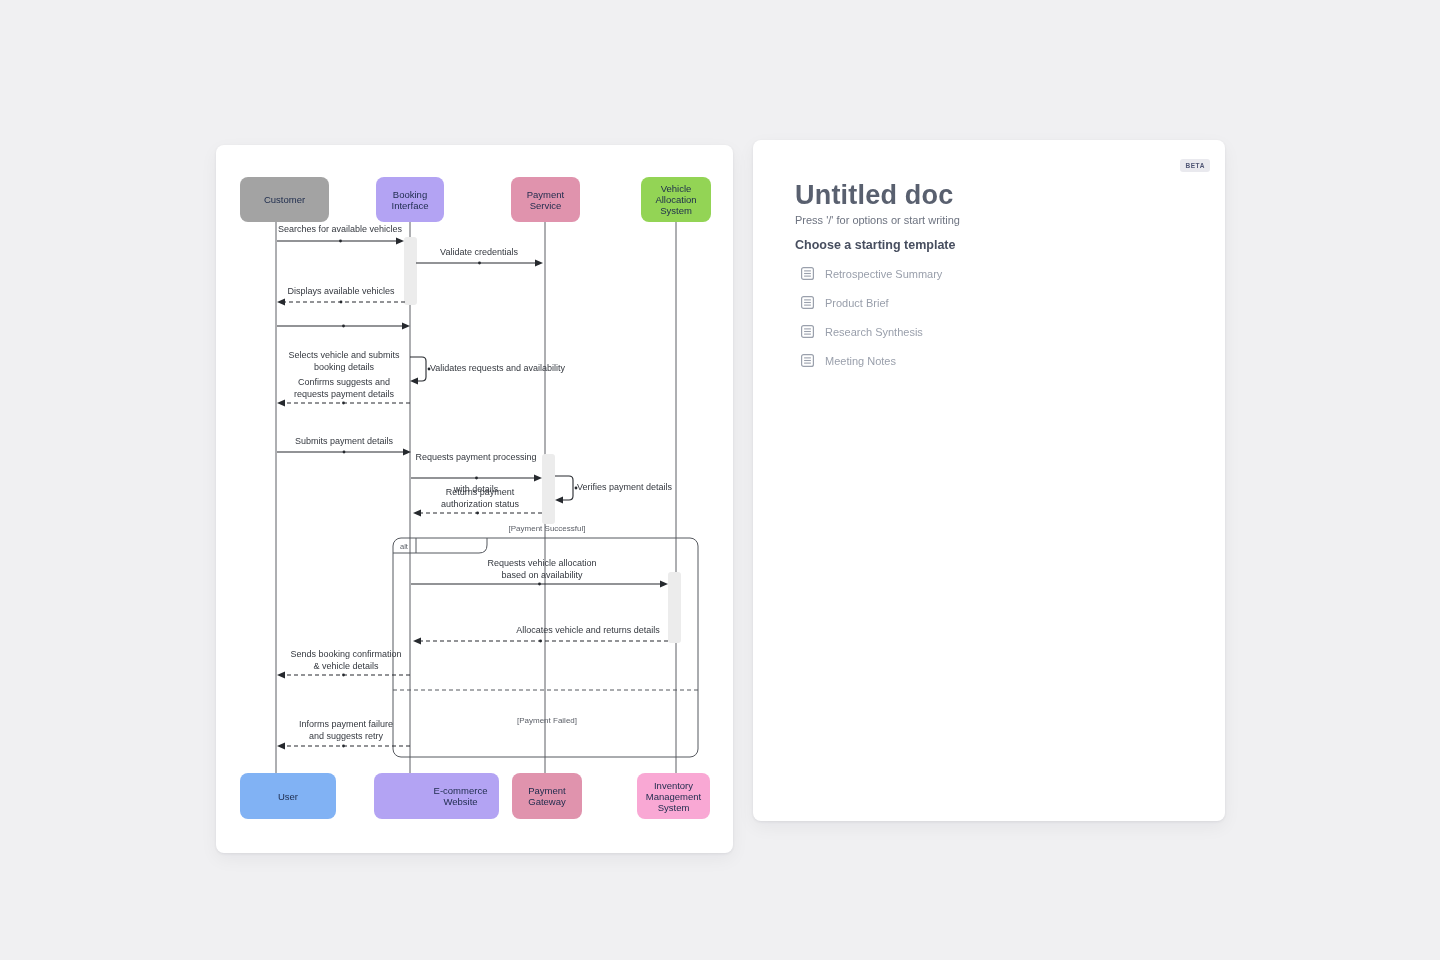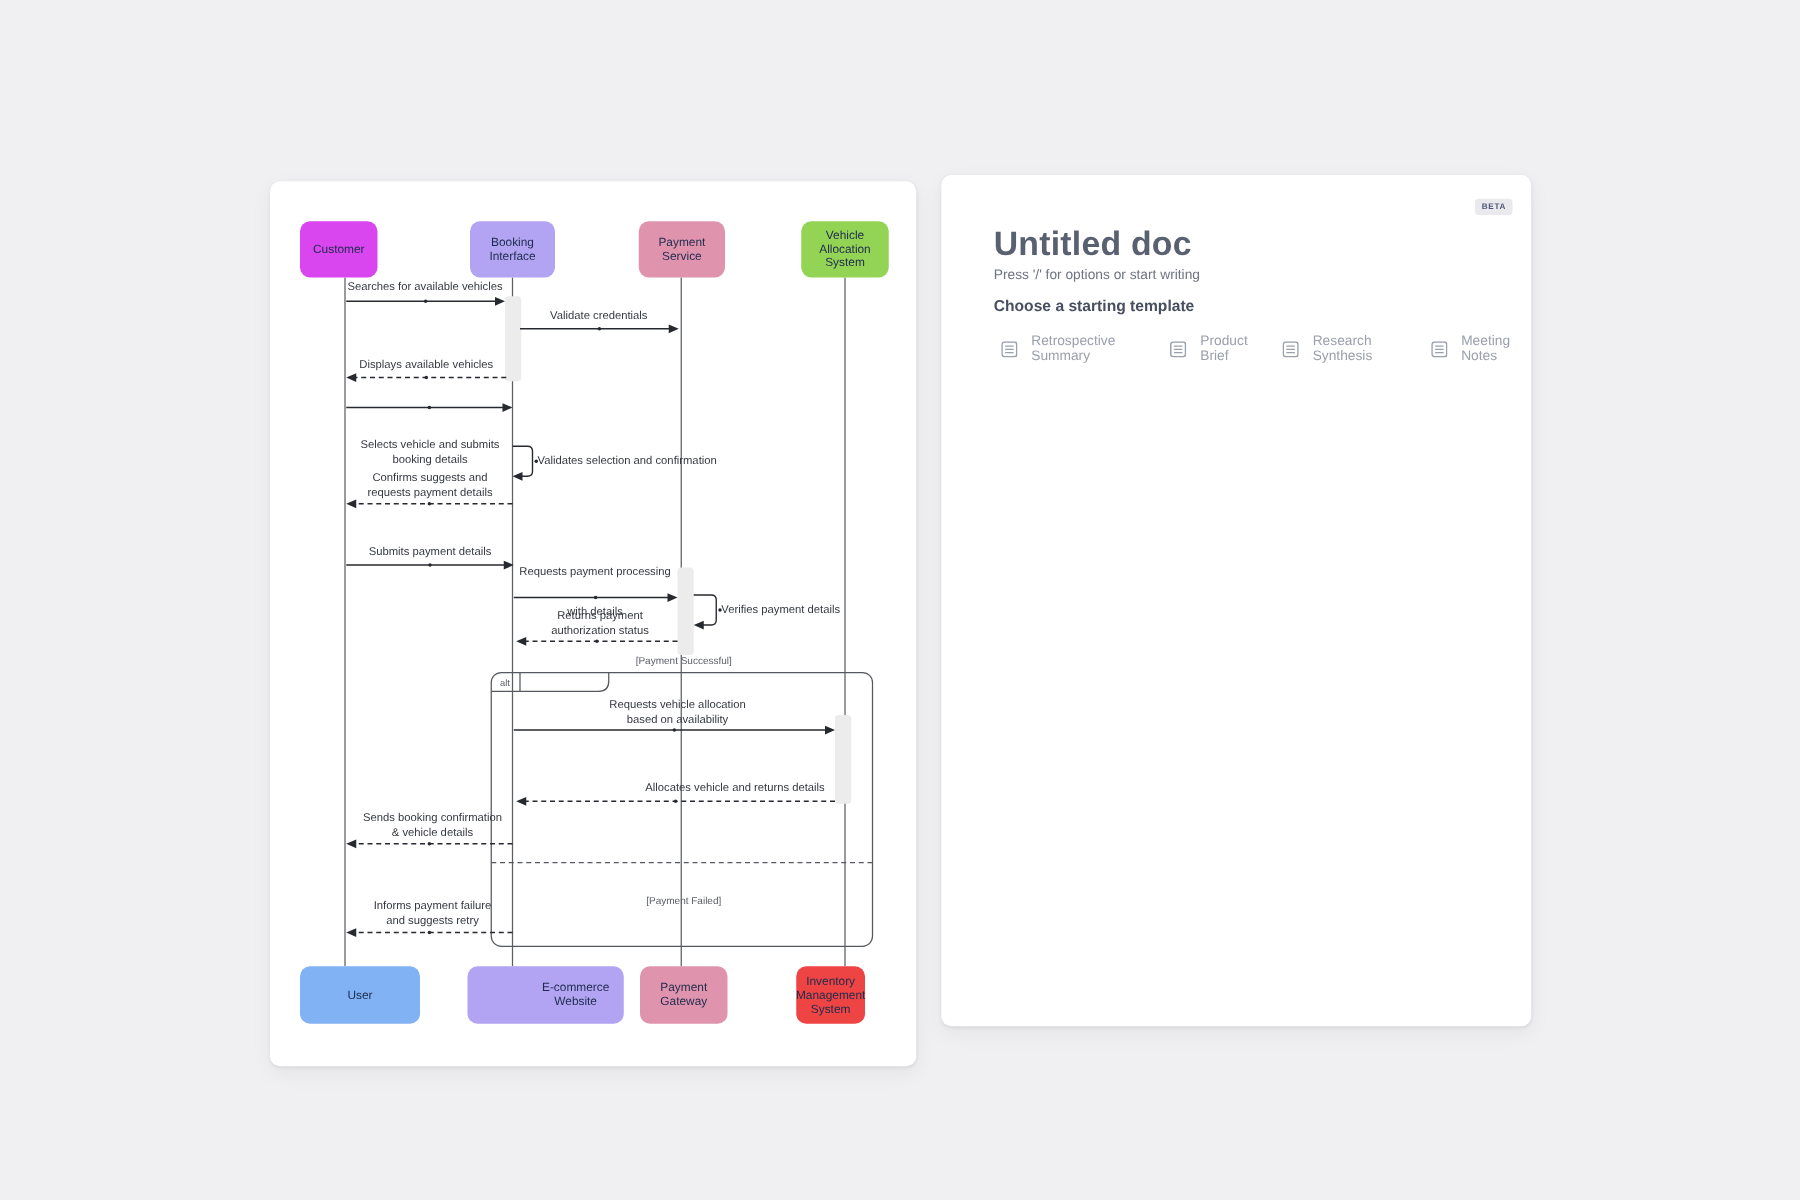--- a/index.html
+++ b/index.html
@@ -10,21 +10,21 @@
   #seq-svg{position:absolute;left:0;top:0}
   #board-overlays{position:absolute;left:0;top:0;width:100%;height:100%}
   .actor{position:absolute;border-radius:8px;display:flex;flex-direction:column;align-items:center;justify-content:center;color:#1d2b4c;font-size:9.5px;font-weight:500;line-height:11px;text-align:center;cursor:pointer}
   .msg-label{position:absolute;transform:translateX(-50%);text-align:center;font-size:9px;line-height:11.5px;color:#34383f;white-space:nowrap;display:flex;flex-direction:column}
   .msg-label.left{transform:none;text-align:left}
   .guard{position:absolute;transform:translateX(-50%);font-size:8px;color:#5a5e66;white-space:nowrap}
   .beta{position:absolute;top:19px;right:15px;background:#e9e9ee;color:#4f5574;font-size:6.5px;font-weight:700;letter-spacing:.6px;padding:3px 5px;border-radius:3px}
   .doc-title{position:absolute;left:42px;top:40px;margin:0;font-size:27px;font-weight:700;color:#59606f;letter-spacing:.2px;cursor:text}
   .doc-ph{position:absolute;left:42px;top:74px;font-size:11px;color:#6d7380;cursor:text}
   .doc-h2{position:absolute;left:42px;top:98px;margin:0;font-size:12.5px;font-weight:700;color:#474e5f}
-  .tpl-list{position:absolute;left:48px;top:127px;display:flex;flex-direction:row;gap:16px}
+  .tpl-list{position:absolute;left:48px;top:127px;display:flex;flex-direction:column;gap:16px}
   .tpl{display:flex;align-items:center;gap:11px;cursor:pointer}
   .tpl span{font-size:11px;color:#999fab}
   .tpl svg{display:block;flex:0 0 auto}
 </style>
 </head>
 <body>
 
 <section class="panel" id="board">
   <svg id="seq-svg" width="517" height="708" viewBox="216 145 517 708">
       <line x1="276" y1="222" x2="276" y2="773" stroke="#5c5f64" stroke-width="1"></line>
@@ -104,21 +104,21 @@
         <polygon points="410,381 418,377.5 418,384.5" fill="#26292e"></polygon>
         <circle cx="429" cy="369" r="1.4" fill="#26292e"></circle>
       </g>
       <g>
         <path d="M 555 476 H 569 Q 573 476 573 480 V 496 Q 573 500 569 500 H 562" fill="none" stroke="#26292e" stroke-width="1.1"></path>
         <polygon points="555,500 563,496.5 563,503.5" fill="#26292e"></polygon>
         <circle cx="576" cy="488" r="1.4" fill="#26292e"></circle>
       </g>
     </svg>
   <div id="board-overlays">
-      <div class="actor" style="left: 24px; top: 32px; width: 62px; height: 45px; background: #d946ef; color: rgb(29, 43, 76);">
+      <div class="actor" style="left: 24px; top: 32px; width: 89px; height: 45px; background: #a3a3a3; color: rgb(29, 43, 76);">
         <span>Customer</span>
       </div>
       <div class="actor" style="left: 160px; top: 32px; width: 68px; height: 45px; background: rgb(179, 163, 243); color: rgb(29, 43, 76);">
         <span>Booking</span>
         <span>Interface</span>
       </div>
       <div class="actor" style="left: 295px; top: 32px; width: 69px; height: 45px; background: rgb(224, 147, 173); color: rgb(29, 43, 76);">
         <span>Payment</span>
         <span>Service</span>
       </div>
@@ -131,21 +131,21 @@
         <span>User</span>
       </div>
       <div class="actor" style="left: 158px; top: 628px; width: 77px; height: 46px; background: rgb(179, 163, 243); color: rgb(29, 43, 76); padding-left: 48px;">
         <span>E-commerce</span>
         <span>Website</span>
       </div>
       <div class="actor" style="left: 296px; top: 628px; width: 70px; height: 46px; background: rgb(224, 147, 173); color: rgb(29, 43, 76);">
         <span>Payment</span>
         <span>Gateway</span>
       </div>
-      <div class="actor" style="left: 421px; top: 628px; width: 55px; height: 46px; background: #ef4444; color: rgb(29, 43, 76);">
+      <div class="actor" style="left: 421px; top: 628px; width: 73px; height: 46px; background: #f9a8d4; color: rgb(29, 43, 76);">
         <span>Inventory</span>
         <span>Management</span>
         <span>System</span>
       </div>
       <div class="msg-label" style="left: 124px; top: 79px;">
         <span>Searches for available vehicles</span>
       </div>
       <div class="msg-label" style="left: 263px; top: 102px;">
         <span>Validate credentials</span>
       </div>
@@ -180,21 +180,21 @@
       </div>
       <div class="msg-label" style="left: 130px; top: 504px;">
         <span>Sends booking confirmation</span>
         <span>&amp; vehicle details</span>
       </div>
       <div class="msg-label" style="left: 130px; top: 574px;">
         <span>Informs payment failure</span>
         <span>and suggests retry</span>
       </div>
       <div class="msg-label left" style="left: 214px; top: 218px;">
-        <span>Validates selection and confirmation</span>
+        <span>Validates requests and availability</span>
       </div>
       <div class="msg-label left" style="left: 361px; top: 337px;">
         <span>Verifies payment details</span>
       </div>
       <div class="guard" style="left: 331px; top: 379px;">[Payment Successful]</div>
       <div class="guard" style="left: 331px; top: 571px;">[Payment Failed]</div>
     </div>
 </section>
 
 <section class="panel" id="doc">

